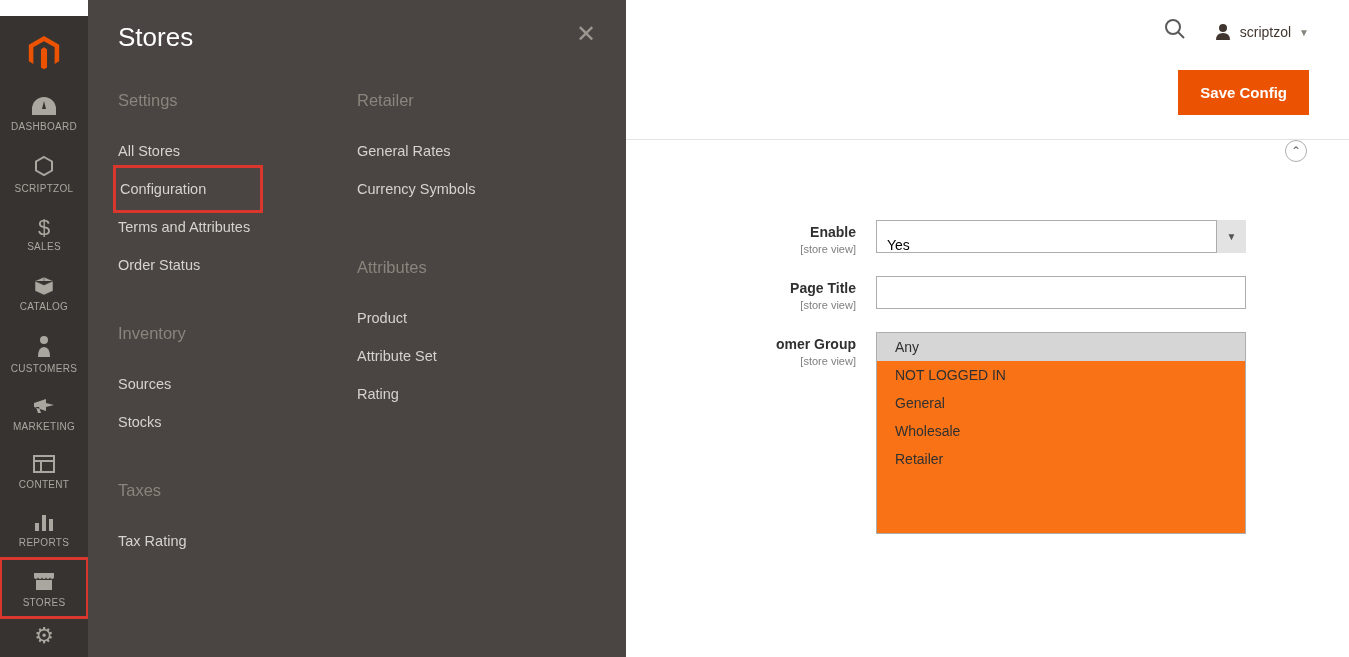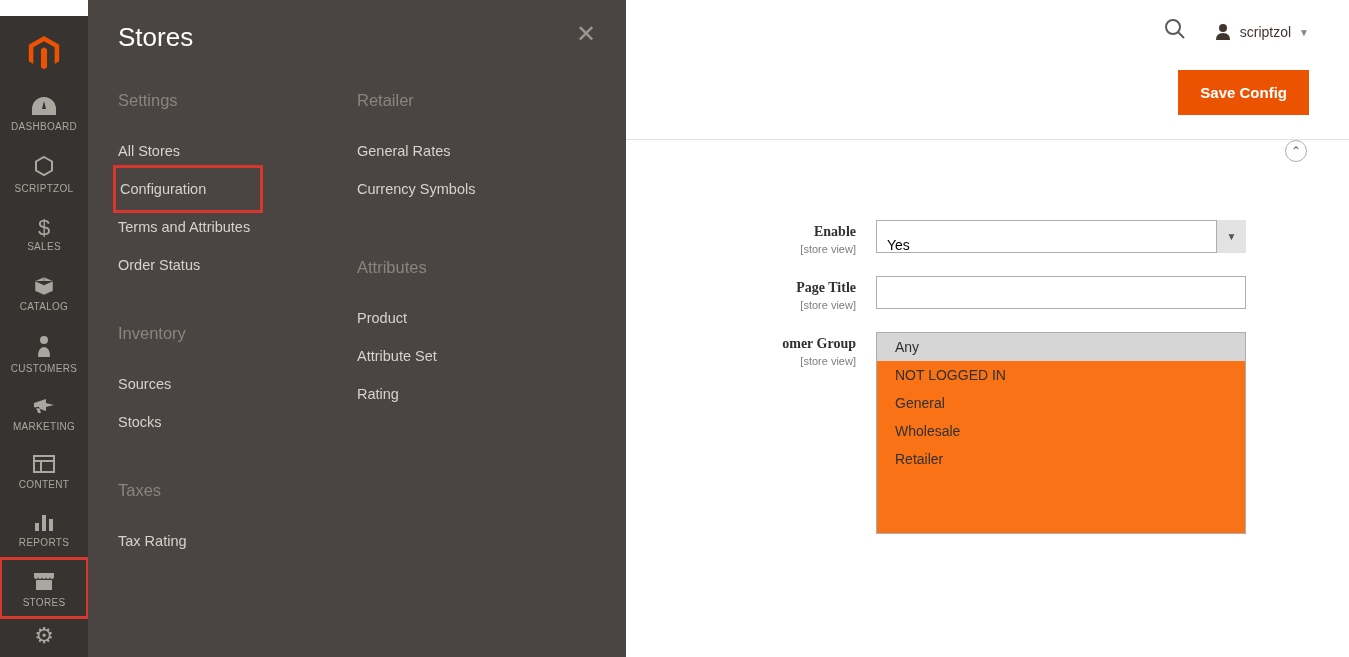--- a/index.html
+++ b/index.html
@@ -31,21 +31,21 @@
     .topbar { position: fixed; top: 0; left: 88px; right: 0; height: 140px; background: #fff; border-bottom: 1px solid #e3e3e3; z-index: 5; }
     .topbar-right { position: absolute; right: 40px; top: 18px; display: flex; align-items: center; gap: 28px; }
     .search-icon { font-size: 22px; color: #5a5a5a; cursor: pointer; }
     .user-menu { display: flex; align-items: center; gap: 8px; cursor: pointer; color: #41362f; font-weight: 500; }
     .user-menu .caret { font-size: 10px; color: #8a847c; }
     .save-btn { position: absolute; right: 40px; top: 70px; background: #eb5202; color: #fff; border: none; padding: 14px 22px; font-size: 15px; font-weight: 600; cursor: pointer; }
     
     .main { position: fixed; top: 220px; left: 626px; right: 30px; }
     .form-row { display: flex; align-items: flex-start; margin-bottom: 20px; }
     .form-label-wrap { width: 250px; text-align: right; padding-right: 20px; padding-top: 4px; }
-    .form-label { font-weight: 600; color: #303030; font-size: 14px; display: block; font-family: Liberation Serif, serif; }
+    .form-label { font-weight: 600; color: #303030; font-size: 14px; display: block; }
     .form-scope { font-size: 11px; color: #808080; }
     .form-field { flex: 1; max-width: 370px; }
     .select-wrap { position: relative; }
     .select-wrap select { width: 100%; height: 33px; border: 1px solid #adadad; padding: 16px 30px 0 10px; font-size: 14px; appearance: none; background: #fff; }
     .select-arrow { position: absolute; right: 0; top: 0; width: 30px; height: 33px; background: #e3e3e3; border-left: 1px solid #adadad; display: flex; align-items: center; justify-content: center; font-size: 10px; color: #555; pointer-events: none; }
     .text-input { width: 100%; height: 33px; border: 1px solid #adadad; padding: 0 10px; font-size: 14px; }
     .multi-select { width: 100%; border: 1px solid #adadad; background: #f97316; }
     .multi-option { padding: 6px 18px; font-size: 14px; color: #303030; cursor: pointer; }
     .multi-option.selected { background: #d6d6d6; }
     

